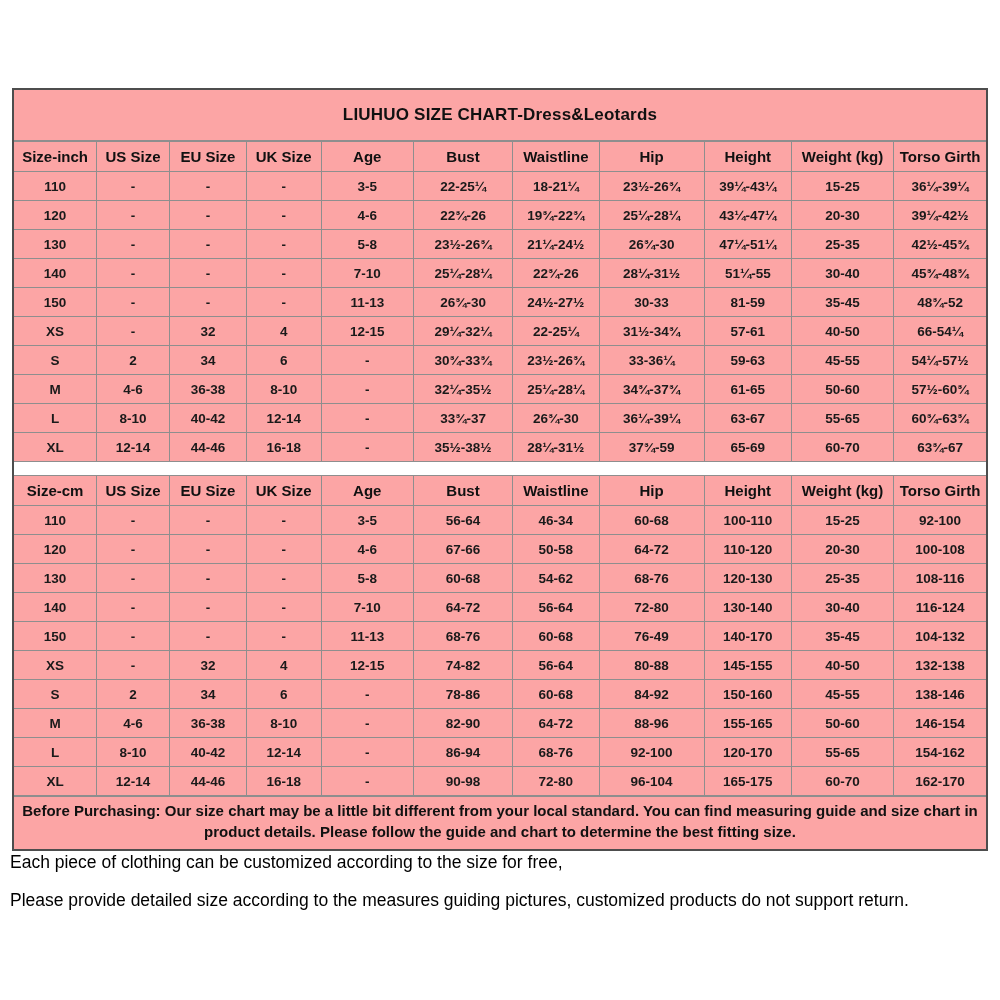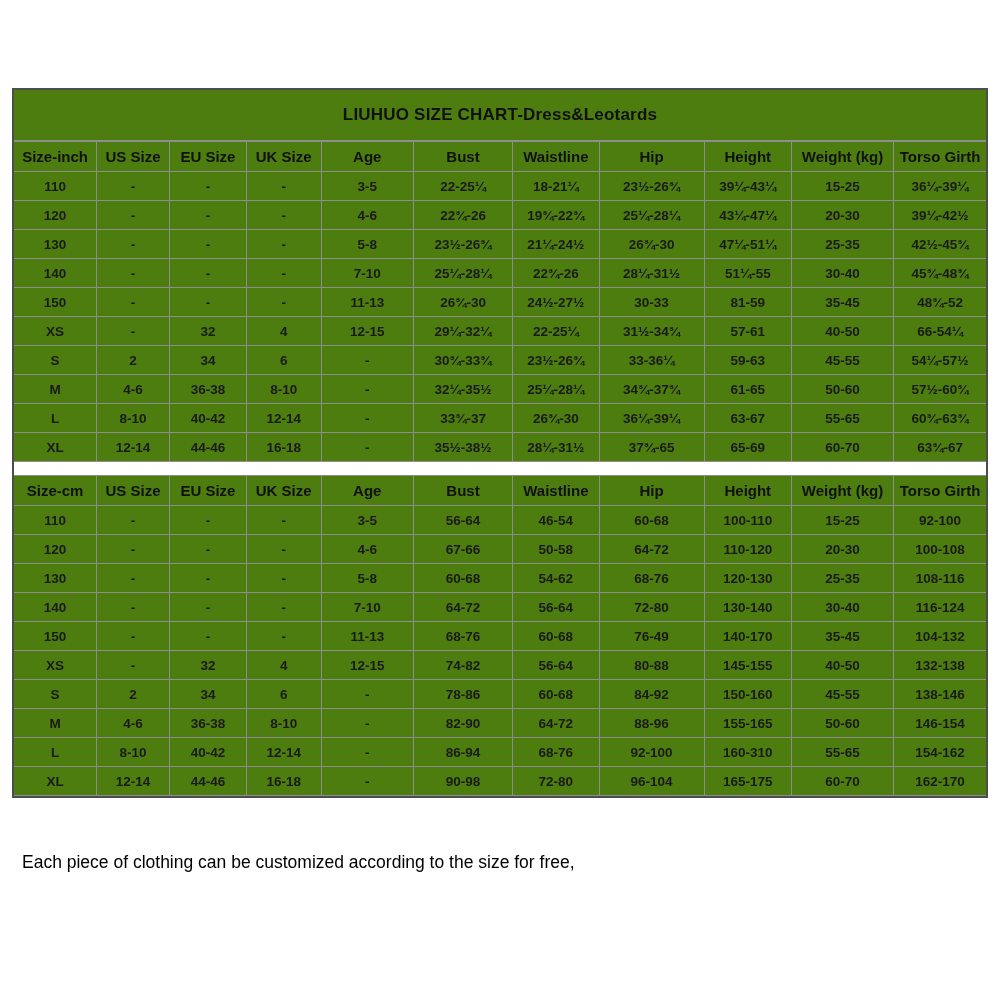--- a/index.html
+++ b/index.html
@@ -10,21 +10,21 @@
     background: #ffffff;
     font-family: "Liberation Sans", sans-serif;
     color: #111111;
   }
   .chart-wrap {
     position: absolute;
     left: 12px;
     top: 88px;
     width: 972px;
     border: 2px solid #4d4d4d;
-    background: #4d7c0f;
+    background: #fca5a5;
   }
   .chart-title {
     height: 50px;
     display: flex;
     align-items: center;
     justify-content: center;
     font-weight: bold;
     font-size: 17px;
     letter-spacing: 0.2px;
     border-bottom: 1px solid #8e8e8e;
@@ -72,21 +72,21 @@
   }
   .bottom-notes {
     position: absolute;
     left: 10px;
     top: 852px;
     width: 980px;
     font-size: 17.5px;
     font-weight: normal;
     color: #000000;
   }
-  .note-line { margin: 0 0 17px 12px; }
+  .note-line { margin: 0 0 17px 0; }
 </style>
 </head>
 <body>
 
 <div class="chart-wrap">
   <div class="chart-title">LIUHUO SIZE CHART-Dress&amp;Leotards</div>
 
   <table class="size-table">
     <colgroup>
       <col style="width:8.5%">
@@ -235,21 +235,21 @@
           <td>60¾-63¾</td>
         </tr>
         <tr>
           <td>XL</td>
           <td>12-14</td>
           <td>44-46</td>
           <td>16-18</td>
           <td>-</td>
           <td>35½-38½</td>
           <td>28¼-31½</td>
-          <td>37¾-65</td>
+          <td>37¾-59</td>
           <td>65-69</td>
           <td>60-70</td>
           <td>63¾-67</td>
         </tr>
       </tbody>
   </table>
 
   <div class="table-gap"></div>
 
   <table class="size-table">
@@ -282,21 +282,21 @@
         </tr>
       </thead>
     <tbody>
         <tr>
           <td>110</td>
           <td>-</td>
           <td>-</td>
           <td>-</td>
           <td>3-5</td>
           <td>56-64</td>
-          <td>46-54</td>
+          <td>46-34</td>
           <td>60-68</td>
           <td>100-110</td>
           <td>15-25</td>
           <td>92-100</td>
         </tr>
         <tr>
           <td>120</td>
           <td>-</td>
           <td>-</td>
           <td>-</td>
@@ -388,37 +388,39 @@
         </tr>
         <tr>
           <td>L</td>
           <td>8-10</td>
           <td>40-42</td>
           <td>12-14</td>
           <td>-</td>
           <td>86-94</td>
           <td>68-76</td>
           <td>92-100</td>
-          <td>160-310</td>
+          <td>120-170</td>
           <td>55-65</td>
           <td>154-162</td>
         </tr>
         <tr>
           <td>XL</td>
           <td>12-14</td>
           <td>44-46</td>
           <td>16-18</td>
           <td>-</td>
           <td>90-98</td>
           <td>72-80</td>
           <td>96-104</td>
           <td>165-175</td>
           <td>60-70</td>
           <td>162-170</td>
         </tr>
       </tbody>
   </table>
 
+  <div class="chart-footer">Before Purchasing: Our size chart may be a little bit different from your local standard. You can find measuring guide and size chart in product details. Please follow the guide and chart to determine the best fitting size.</div>
 </div>
 
 <div class="bottom-notes">
   <p class="note-line">Each piece of clothing can be customized according to the size for free,</p>
+  <p class="note-line">Please provide detailed size according to the measures guiding pictures, customized products do not support return.</p>
 </div>
 
 </body></html>

